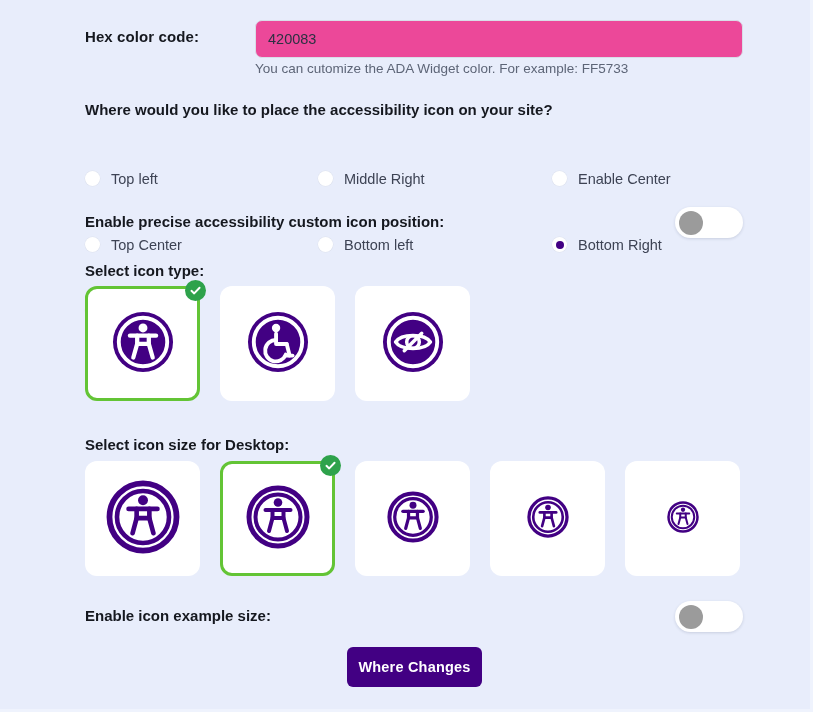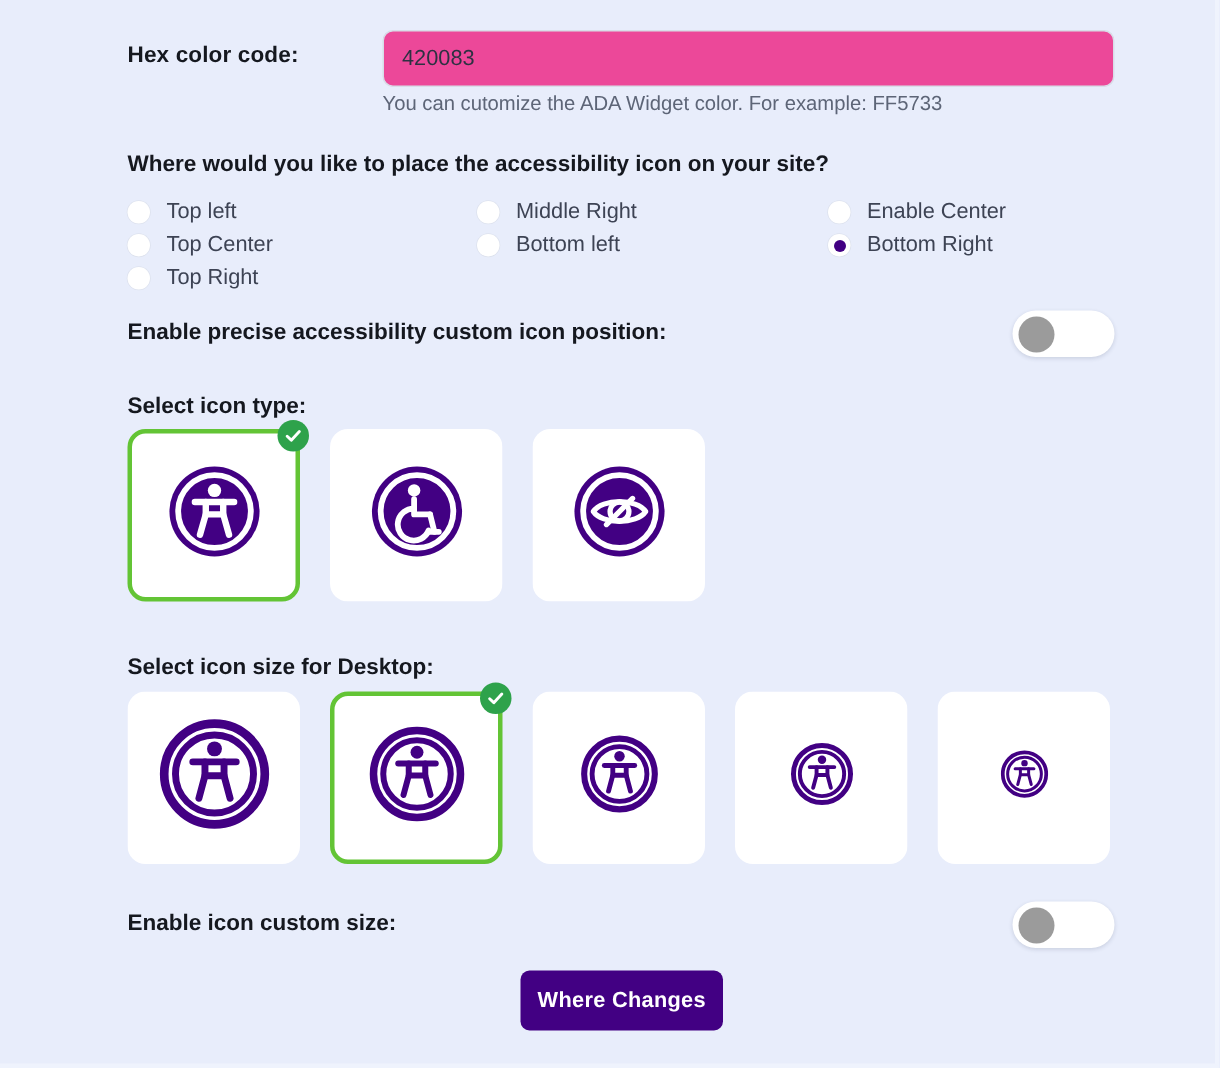--- a/index.html
+++ b/index.html
@@ -83,24 +83,25 @@
   }
   .radio-col {
     position: absolute;
     top: 0;
   }
   .radio-col.c1 { left: 0px; }
   .radio-col.c2 { left: 233px; }
   .radio-col.c3 { left: 467px; }
   .radio-item {
     display: flex;
-    align-items: flex-end;
+    align-items: flex-start;
     height: 22px;
     margin-bottom: 0px;
     cursor: pointer;
+    margin-top: 44px;
   }
   .radio-dot {
     width: 15px;
     height: 15px;
     border-radius: 50%;
     background: #ffffff;
     margin-right: 11px;
     flex: none;
     position: relative;
     box-shadow: 0 0 0 0.5px #dde2ee;
@@ -390,21 +391,21 @@
         <circle cx="32" cy="17.5" r="4.3" fill="#420083"></circle>
         <path d="M19.5 25 L44.5 25" stroke="#420083" stroke-width="4" stroke-linecap="round"></path>
         <path d="M26.5 25 L26.5 33 L23 46" stroke="#420083" stroke-width="4" stroke-linecap="round" fill="none"></path>
         <path d="M37.5 25 L37.5 33 L41 46" stroke="#420083" stroke-width="4" stroke-linecap="round" fill="none"></path>
         <path d="M26.5 33 L37.5 33" stroke="#420083" stroke-width="4" stroke-linecap="round"></path>
       </svg>
     </span>
   </div>
 
   <div class="toggle-row" style="top:601px;">
-    <div class="toggle-label">Enable icon custom size:</div>
+    <div class="toggle-label">Enable icon example size:</div>
     <div class="toggle">
       <div class="knob"></div>
     </div>
   </div>
 
   <button class="save-btn">Where Changes</button>
 
 </div>
 
 </body></html>

